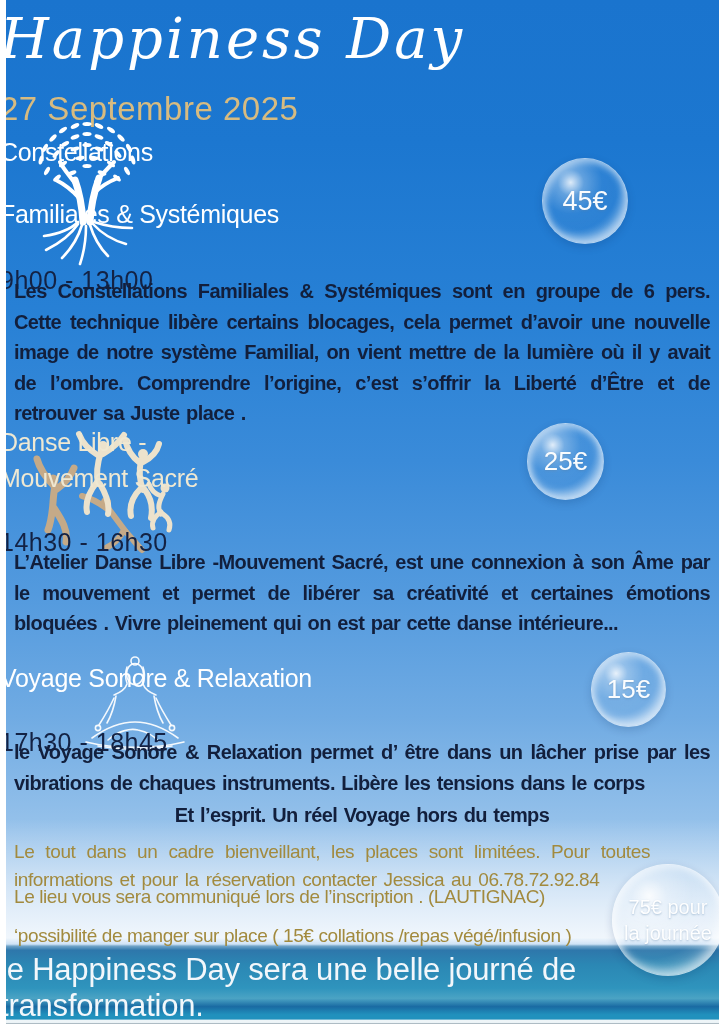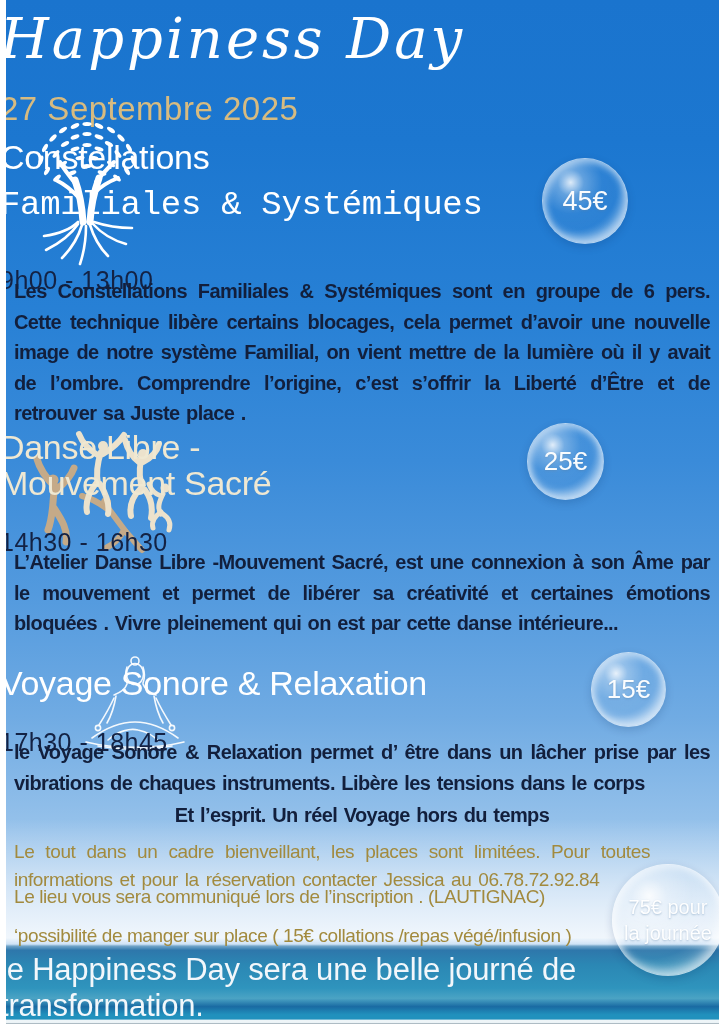--- a/index.html
+++ b/index.html
@@ -19,21 +19,21 @@
         #2f94bd 96.5%, #4ba3c4 97.5%, #1a6ba3 98.3%, #2191bd 99.1%,
         #2191bd 99.5%, #eef5f8 99.65%, #eef5f8 99.85%, #8fa0ab 100%);
   }
   .abs{position:absolute;margin:0;}
   .center{left:0;right:0;text-align:left;}
   .title{
     top:6px;font-family:"DejaVu Serif",serif;font-style:italic;font-weight:400;
     font-size:56px;color:#ffffff;letter-spacing:3px;
   }
   .date{top:90px;font-size:33px;color:#d7bb80;letter-spacing:.5px;}
-  .heading{font-size:34px;color:#ffffff;letter-spacing:-.3px;font-weight:400;}
+  .heading{font-size:25px;color:#ffffff;letter-spacing:-.3px;font-weight:400;}
   .heading.ivory{color:#efe8d2;}
   .time{font-size:25px;color:#132244;letter-spacing:.5px;margin-top:28px;}
   .desc{
     left:14px;right:14px;font-size:20px;letter-spacing:-.6px;word-spacing:1.5px;
     line-height:30.6px;color:#121f3c;text-align:justify;text-align-last:left;font-weight:bold;
   }
   .desc.centered{text-align:center;text-align-last:center;}
   .gold{
     left:14px;font-size:19px;letter-spacing:-.4px;line-height:27.5px;
     color:#a28a3e;
@@ -115,21 +115,21 @@
           <ellipse cx="52" cy="40" rx="4.6" ry="2.1" transform="rotate(-10 52 40)"></ellipse>
           <ellipse cx="66" cy="40" rx="4.6" ry="2.1" transform="rotate(10 66 40)"></ellipse>
         <ellipse cx="59" cy="48" rx="4.6" ry="2.1"></ellipse>
           <ellipse cx="44" cy="55" rx="4.6" ry="2.1" transform="rotate(-20 44 55)"></ellipse>
           <ellipse cx="74" cy="55" rx="4.6" ry="2.1" transform="rotate(20 74 55)"></ellipse>
       </g>
     </svg>
   </div>
 
   <div class="abs center heading" style="top:138px;">Constellations</div>
-  <div class="abs center heading" style="top:186px;font-family:Liberation Mono, monospace;">Familiales &amp; Systémiques</div>
+  <div class="abs center heading" style="top:200px;">Familiales &amp; Systémiques</div>
   <div class="abs bubble b45">
     <span>45€</span>
   </div>
   <div class="abs center time" style="top:238px;">9h00 - 13h00</div>
   <p class="abs desc" style="top:276px;">Les Constellations Familiales &amp; Systémiques sont en groupe de 6 pers. Cette technique libère certains blocages, cela permet d’avoir une nouvelle image de notre système Familial, on vient mettre de la lumière où il y avait de l’ombre. Comprendre l’origine, c’est s’offrir la Liberté d’Être et de retrouver sa Juste place .</p>
 
   <div class="abs icon" style="left:26px;top:426px;">
     <svg viewBox="0 0 158 128" width="158" height="128" aria-hidden="true">
       <g stroke="#c5aa88" fill="#c5aa88" stroke-linecap="round">
         <circle cx="27" cy="54" r="5.5" stroke="none"></circle>

